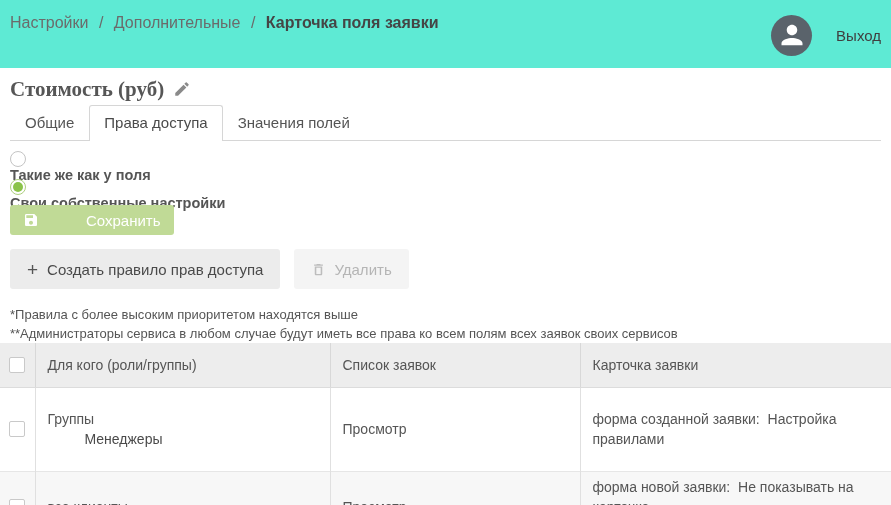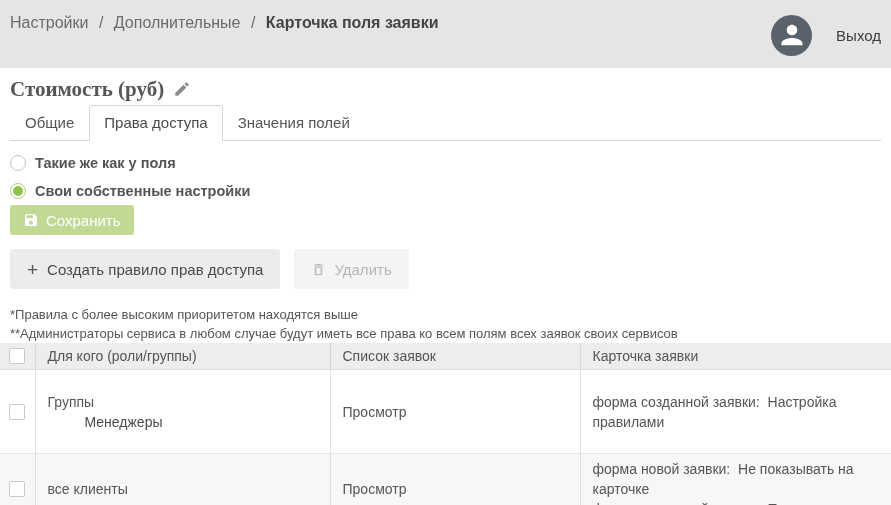--- a/index.html
+++ b/index.html
@@ -8,21 +8,21 @@
     width: 891px; height: 505px;
     overflow: hidden;
     background: #fff;
     font-family: "Liberation Sans", sans-serif;
     color: #555;
   }
 
   
   .header {
     height: 68px;
-    background: #e5e5e5;
+    background: #5eead4;
     display: flex;
     justify-content: space-between;
     padding: 0 10px;
   }
   .breadcrumb {
     padding-top: 14px;
     font-size: 16px;
     color: #6b6b6b;
     white-space: nowrap;
   }
@@ -79,21 +79,21 @@
     border-radius: 3px 3px 0 0;
     font-weight: normal;
     color: #4a4a4a;
     position: relative;
   }
   .tab.active::after {
     content: ""; position: absolute; left: 0; right: 0; bottom: -1px; height: 1px; background: #fff;
   }
 
   
-  .radio-row { display: flex; align-items: center; height: 24px; cursor: pointer; }
+  .radio-row { display: flex; align-items: flex-start; height: 24px; cursor: pointer; flex-direction: column; }
   .radio-row.first { margin-top: 10px; }
   .radio-row.second { margin-top: 4px; }
   .radio {
     width: 16px; height: 16px; border-radius: 50%;
     border: 1px solid #c4c4c4; background: #fff;
     margin-right: 9px; flex: 0 0 auto;
     display: flex; align-items: center; justify-content: center;
   }
   .radio.checked { border-color: #aecf7f; }
   .radio.checked::after {
@@ -103,20 +103,21 @@
 
   
   .save-btn {
     margin-top: 2px;
     display: inline-flex; align-items: center;
     height: 30px; padding: 0 13px;
     background: #c0da96; color: #fff;
     border: none; border-radius: 3px;
     font-size: 15px; font-family: inherit;
     cursor: default;
+    gap: 40px;
   }
   .save-btn svg { margin-right: 7px; }
 
   
   .actions { margin-top: 14px; display: flex; }
   .action-btn {
     height: 40px;
     display: inline-flex; align-items: center;
     border: none; border-radius: 3px;
     font-size: 15px; font-family: inherit;
@@ -143,21 +144,21 @@
   table.rules col.c-who   { width: 295px; }
   table.rules col.c-list  { width: 250px; }
   th, td {
     text-align: left;
     font-weight: normal;
     padding: 5px 12px;
     vertical-align: middle;
     border-left: 1px solid #e0e0e0;
   }
   th:first-child, td:first-child { border-left: none; padding: 5px 9px; }
-  thead tr { background: #ededed; height: 26px; }
+  thead tr { background: #ededed; height: 44px; }
   thead th { border-bottom: 1px solid #dcdcdc; border-left-color: #d8d8d8; }
   tbody tr { border-bottom: 1px solid #e6e6e6; }
   tbody tr.row-0 { height: 84px; background: #fff; }
   tbody tr.row-1 { height: 50px; background: #f7f7f7; }
   .who-sub { font-weight: normal; color: #4a4a4a; padding-left: 37px; margin-top: 4px; }
   .ws-pre { white-space: pre-wrap; line-height: 20px; }
 
   .checkbox {
     display: block;
     width: 16px; height: 16px;

